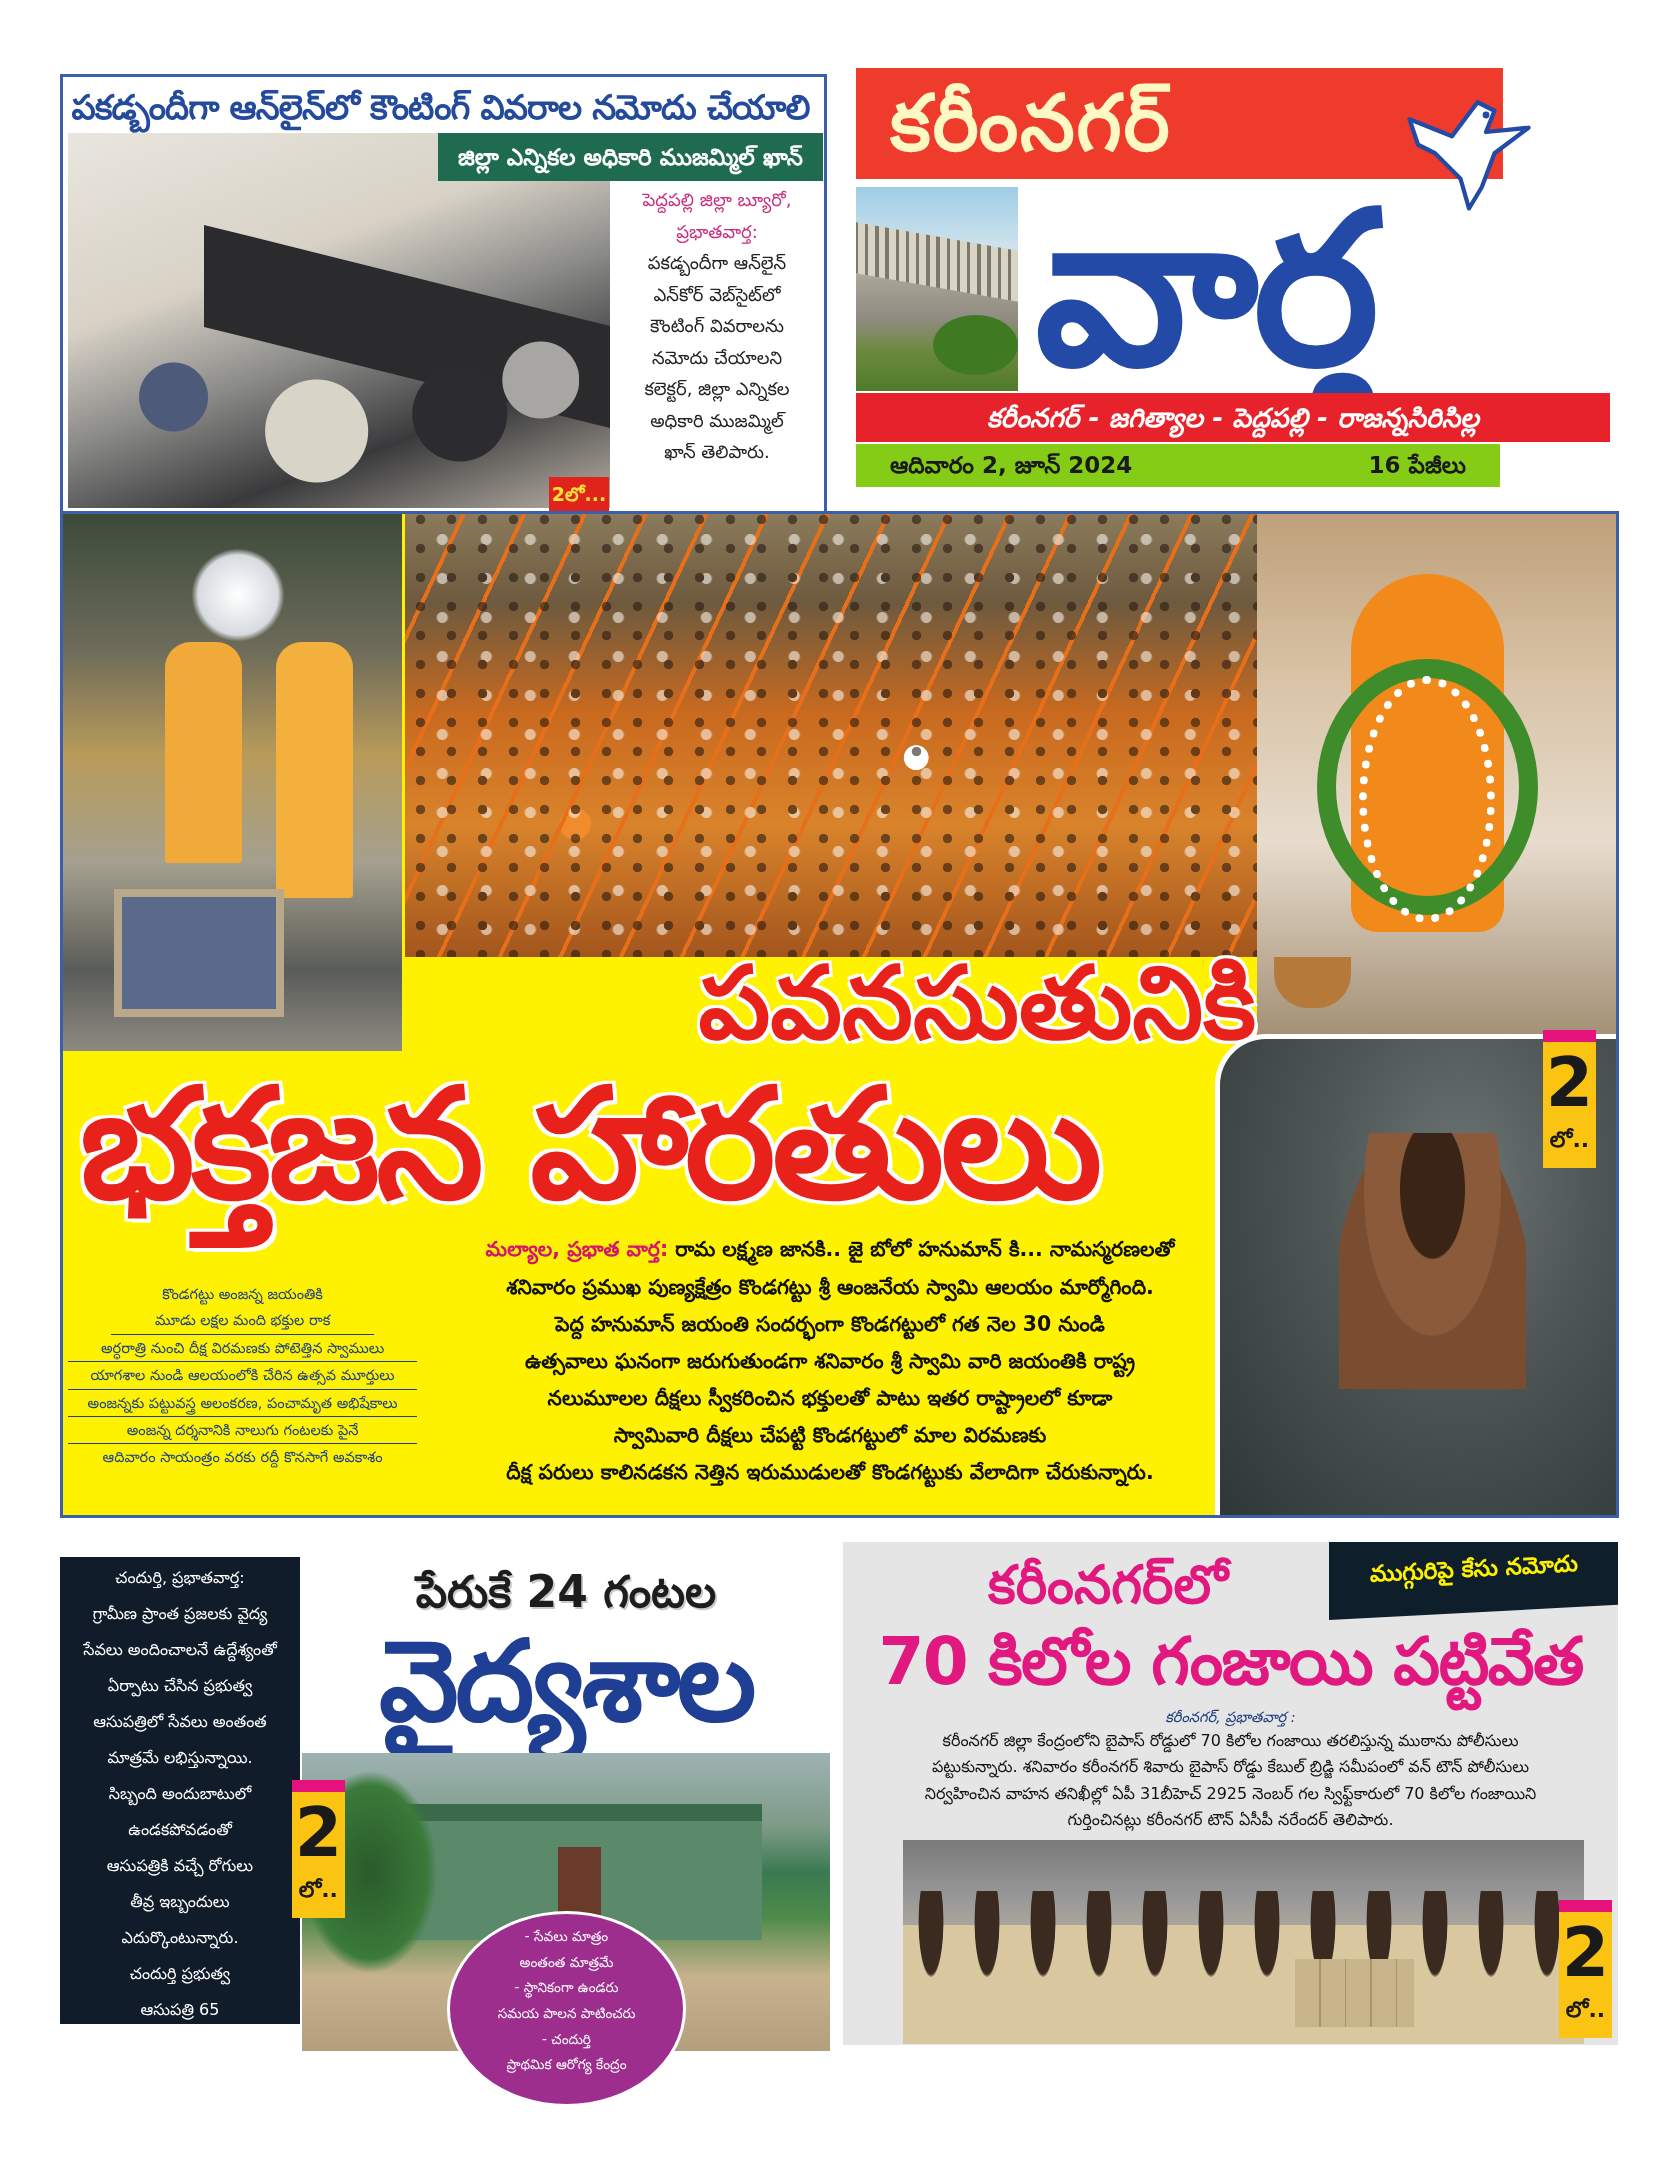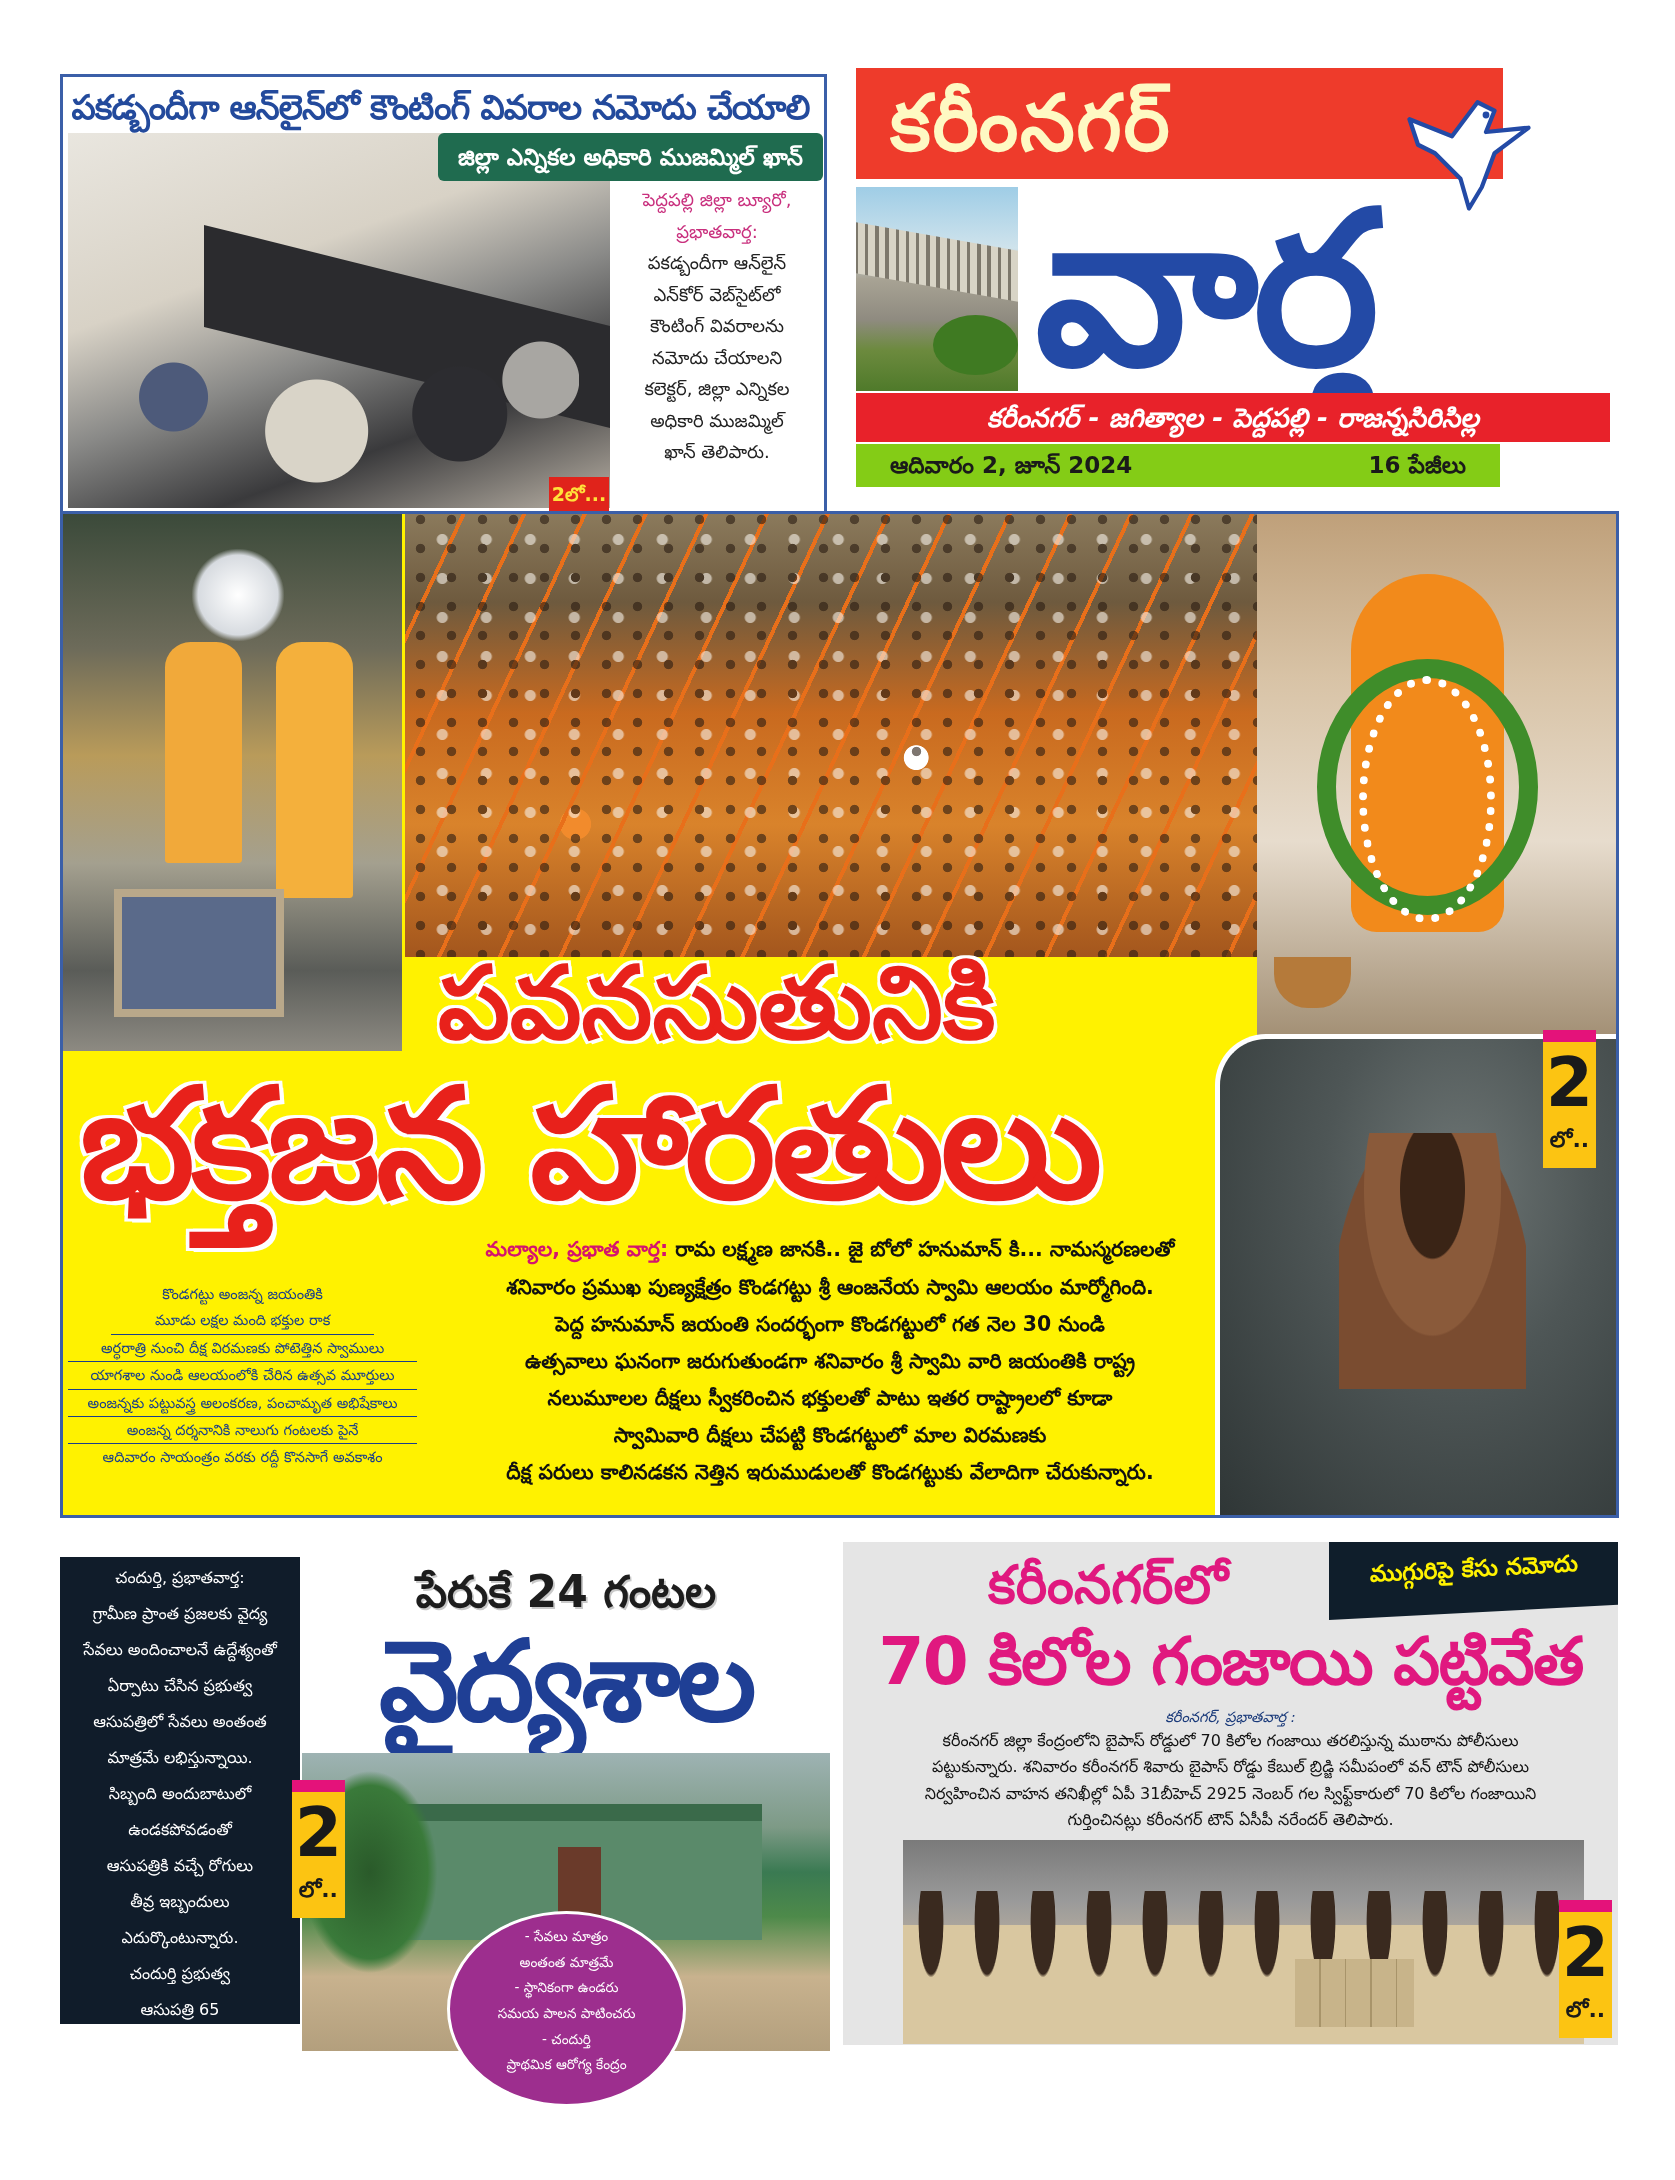--- a/index.html
+++ b/index.html
@@ -4,21 +4,21 @@
   <style>
     * { box-sizing: border-box; margin: 0; padding: 0; }
     html, body { width: 1675px; height: 2181px; background: #ffffff; overflow: hidden; }
     body { position: relative; font-family: "DejaVu Sans", "Liberation Sans", sans-serif; color: #1a1a1a; }
 
     .abs { position: absolute; }
 
     
     .tl-box { left: 60px; top: 58px; width: 767px; height: 445px; border: 3.4px solid #3b5fa8; background: #fff; margin-top: 16px; }
     .tl-headline { position: absolute; left: 8.5px; top: 5.1px; width: 741px; height: 51px; color: #234a9c; font-size: 34px; font-weight: bold; white-space: nowrap; line-height: 51px; letter-spacing: -0.9px; }
-    .tl-sub { position: absolute; left: 375px; top: 56px; width: 385px; height: 48px; background: #1f6b4f; color: #ffffff; font-size: 23px; font-weight: bold; line-height: 48px; text-align: center; white-space: nowrap; border-radius: 6px; }
+    .tl-sub { position: absolute; left: 375px; top: 56px; width: 385px; height: 48px; background: #1f6b4f; color: #ffffff; font-size: 23px; font-weight: bold; line-height: 48px; text-align: center; white-space: nowrap; }
     .tl-photo { position: absolute; left: 5.1px; top: 56px; width: 542px; height: 375px; background: linear-gradient(160deg, #e9e6df 0%, #d8d2c6 35%, #8a8a88 55%, #3a3a3c 75%, #b9b1a5 100%); overflow: hidden; }
     .tl-photo .table { position: absolute; left: 136px; top: 145px; width: 426px; height: 102px; background: #2b2b2e; transform: skewY(14deg); }
     .tl-photo .people { position: absolute; left: 34px; top: 196px; width: 477px; height: 170px; background: radial-gradient(circle at 15% 40%, #4d5a7a 0 34px, transparent 35px), radial-gradient(circle at 45% 60%, #d9d4c8 0 51px, transparent 52px), radial-gradient(circle at 75% 50%, #2c2c30 0 47px, transparent 48px), radial-gradient(circle at 92% 30%, #a8a6a2 0 38px, transparent 39px); }
     .tl-more { position: absolute; left: 486px; top: 400px; width: 60px; height: 34px; background: #e0231b; color: #ffe23a; font-size: 19px; font-weight: bold; line-height: 34px; text-align: center; }
     .tl-text { position: absolute; left: 552px; top: 107px; width: 204px; font-size: 18px; line-height: 31.5px; text-align: center; color: #222; }
     .tl-text .byline { color: #c9307e; }
 
     
     .mast { left: 856px; top: 68px; width: 754px; height: 430px; }
     .mast-red { position: absolute; left: 0; top: 0; width: 647px; height: 111px; background: #ee3b2b; }
@@ -50,21 +50,21 @@
 
     .photo-idol { position: absolute; left: 1194px; top: 0; width: 361px; height: 545px; background: linear-gradient(180deg, #bfa07a 0%, #d8c3a6 30%, #e7dccd 60%, #9b876b 100%); overflow: hidden; }
     .photo-idol .body { position: absolute; left: 94px; top: 60px; width: 153px; height: 358px; background: #f28a1b; border-radius: 77px 77px 25.6px 25.6px; }
     .photo-idol .garland { position: absolute; left: 60px; top: 145px; width: 221px; height: 256px; border: 19px solid #3f8d2a; border-radius: 50%; }
     .photo-idol .flowers { position: absolute; left: 102px; top: 162px; width: 136px; height: 247px; border: 8.5px dotted #ffffff; border-radius: 50%; }
     .photo-idol .lamp { position: absolute; left: 17px; top: 443px; width: 77px; height: 51px; background: #b57a3a; border-radius: 0 0 34px 34px; }
 
     .photo-bath { position: absolute; left: 1152px; top: 520px; width: 404px; height: 484px; background: radial-gradient(ellipse at 60% 30%, #6d7574 0%, #4e5656 40%, #2f3636 100%); border-radius: 51px 0 0 0; overflow: hidden; border-left: 5.1px solid #ffffff; border-top: 5.1px solid #ffffff; }
     .photo-bath .man { position: absolute; left: 119px; top: 94px; width: 187px; height: 256px; background: radial-gradient(ellipse at 50% 22%, #3a2416 0 32px, #8a5a3a 33px 68px, transparent 69px), radial-gradient(ellipse at 50% 80%, #7a4c30 0 102px, transparent 103px); }
 
-    .headline-1 { position: absolute; left: 375px; top: 434px; width: 818px; height: 111px; color: #e8211b; font-size: 101px; font-weight: bold; line-height: 111px; text-align: left; white-space: nowrap; text-shadow: 3.4px 3.4px 0 #ffffff, -2.6px -2.6px 0 #ffffff, 2.6px -2.6px 0 #ffffff, -2.6px 2.6px 0 #ffffff; }
+    .headline-1 { position: absolute; left: 375px; top: 434px; width: 818px; height: 111px; color: #e8211b; font-size: 101px; font-weight: bold; line-height: 111px; text-align: right; white-space: nowrap; text-shadow: 3.4px 3.4px 0 #ffffff, -2.6px -2.6px 0 #ffffff, 2.6px -2.6px 0 #ffffff, -2.6px 2.6px 0 #ffffff; }
     .headline-2 { position: absolute; left: 8.5px; top: 545px; width: 1193px; height: 170px; color: #e8211b; font-size: 153px; font-weight: bold; line-height: 170px; text-align: left; padding-left: 8.5px; white-space: nowrap; letter-spacing: -3.4px; text-shadow: 4.3px 4.3px 0 #ffffff, -3.4px -3.4px 0 #ffffff, 3.4px -3.4px 0 #ffffff, -3.4px 3.4px 0 #ffffff; }
 
     .page-tag { position: absolute; width: 53px; height: 138px; background: #fcc412; border-top: 12px solid #e4127a; text-align: center; }
     .page-tag .num { display: block; font-size: 68px; font-weight: bold; color: #1a1a1a; line-height: 82px; }
     .page-tag .lo { display: block; font-size: 22px; font-weight: bold; color: #1a1a1a; line-height: 31px; }
 
     .story-byline-row { position: absolute; left: 358px; top: 717px; width: 818px; font-size: 20.4px; font-weight: bold; line-height: 37px; text-align: center; color: #111; white-space: nowrap; }
     .story-byline-row .byline { color: #d4146e; }
     .story-body { position: absolute; left: 358px; top: 755px; width: 818px; font-size: 20.4px; font-weight: bold; line-height: 37px; text-align: center; color: #111; }
     .story-body div { white-space: nowrap; }

